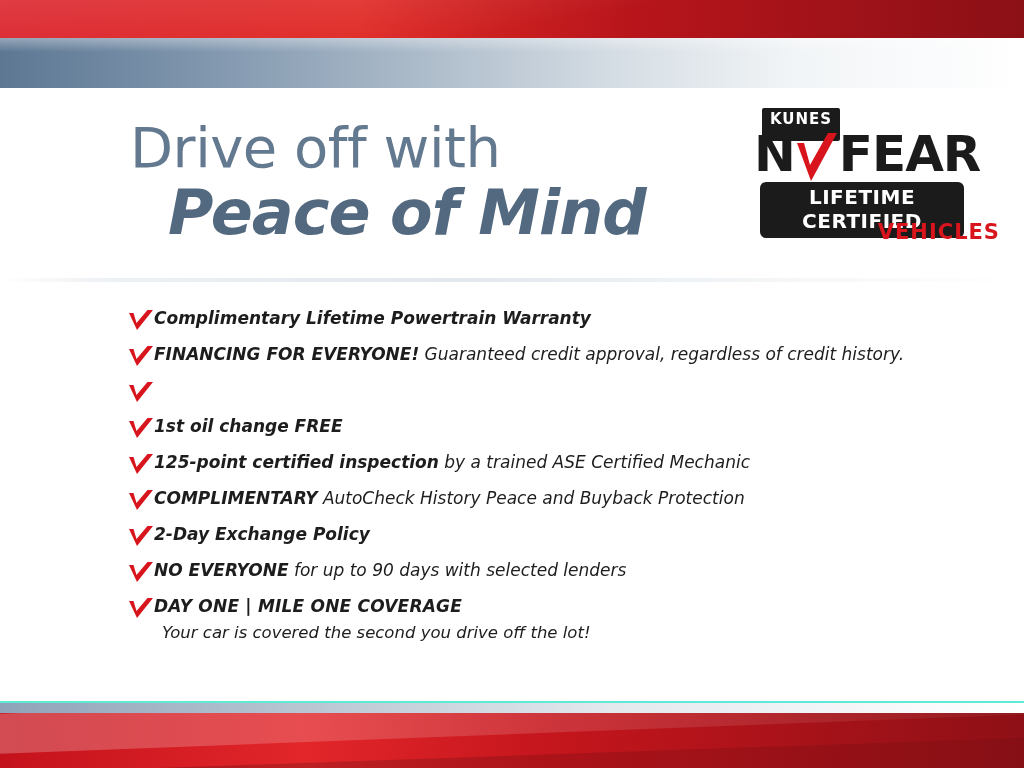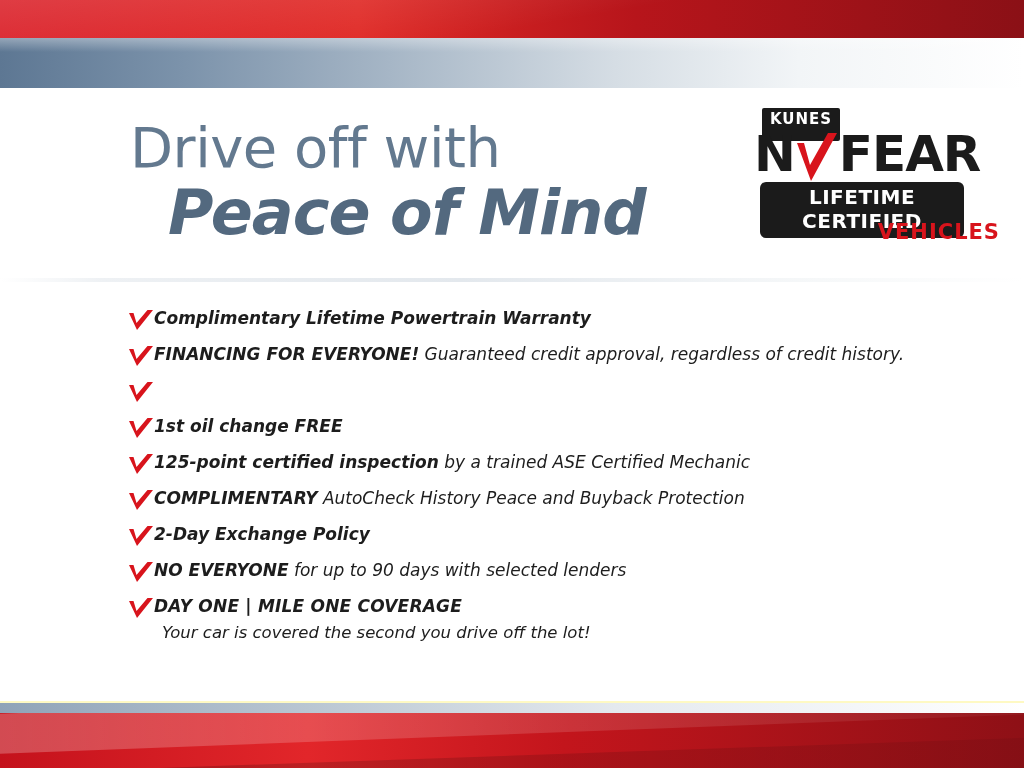--- a/index.html
+++ b/index.html
@@ -11,21 +11,21 @@
     width: 1024px;
     height: 768px;
     font-family: "Liberation Sans", sans-serif;
     overflow: hidden;
     position: relative;
   }
 
   .page {
     position: absolute;
     inset: 0;
-    background: #fef9c3;
+    background: #5eead4;
   }
 
   
   .band-top-red {
     position: absolute;
     top: 0; left: 0;
     width: 1024px; height: 38px;
     background: linear-gradient(90deg, #d8111a 0%, #e02a26 35%, #b7151b 62%, #8b1016 100%);
   }
   .band-top-red:after {

